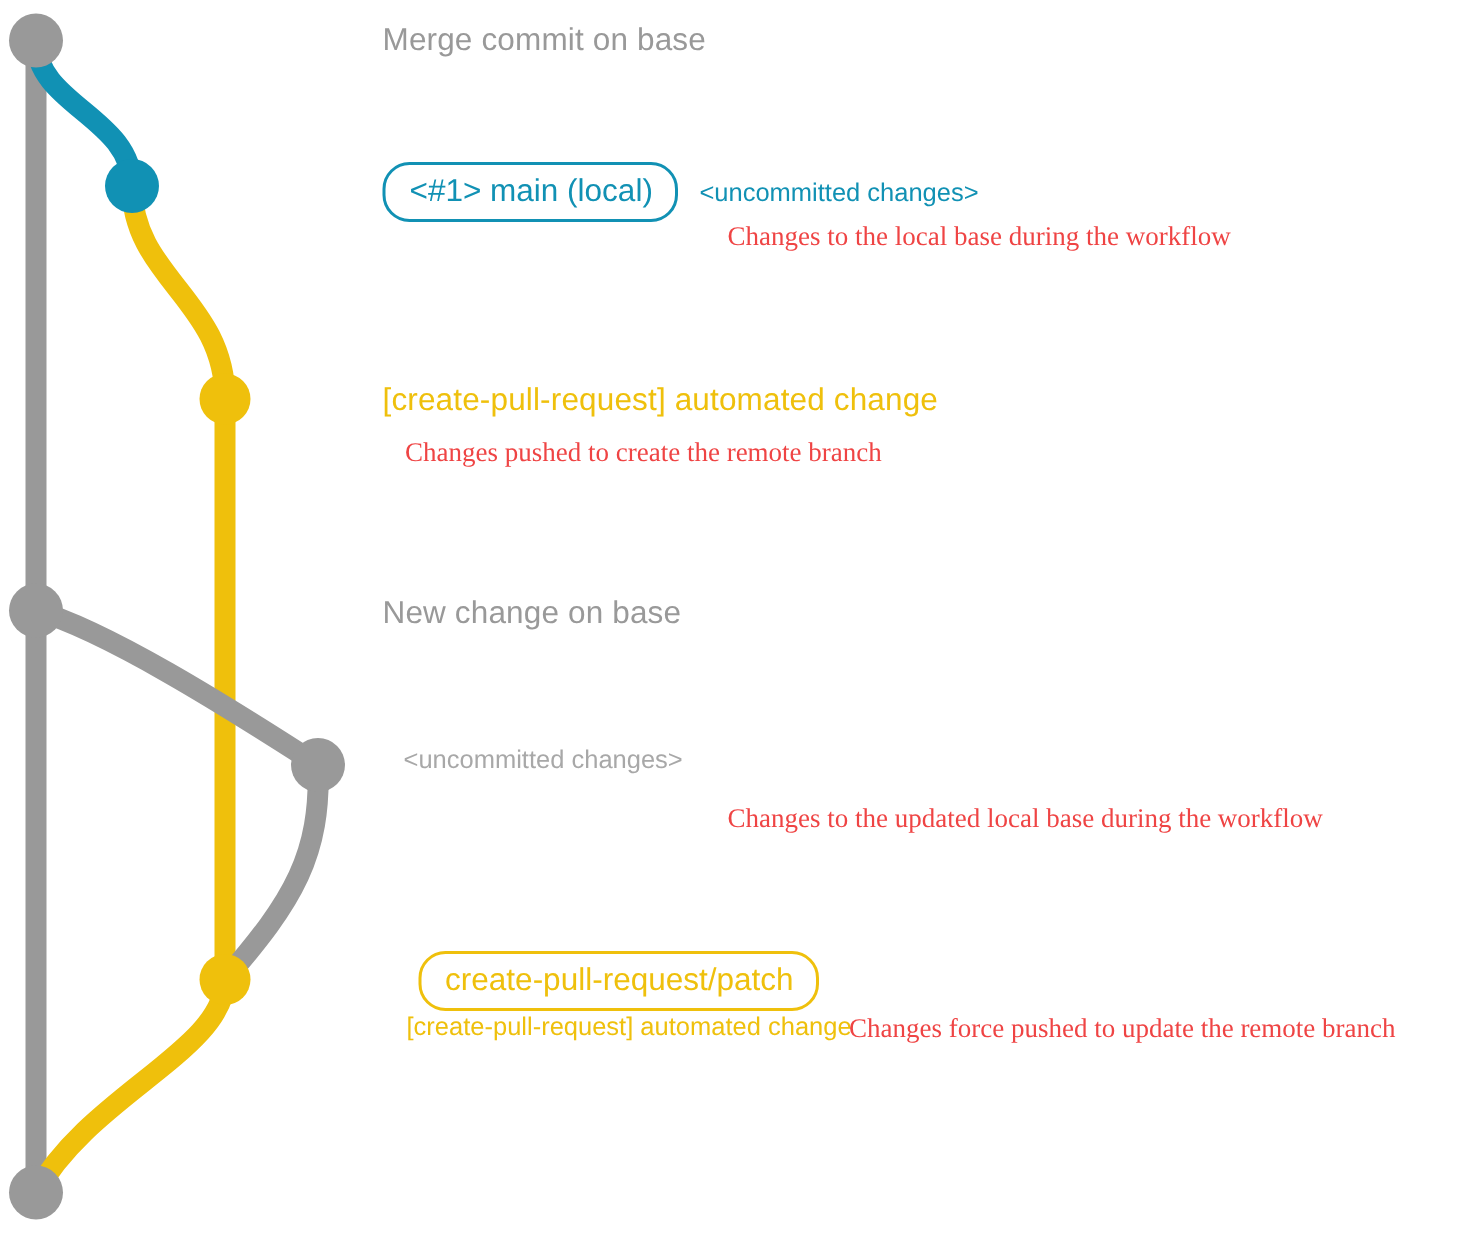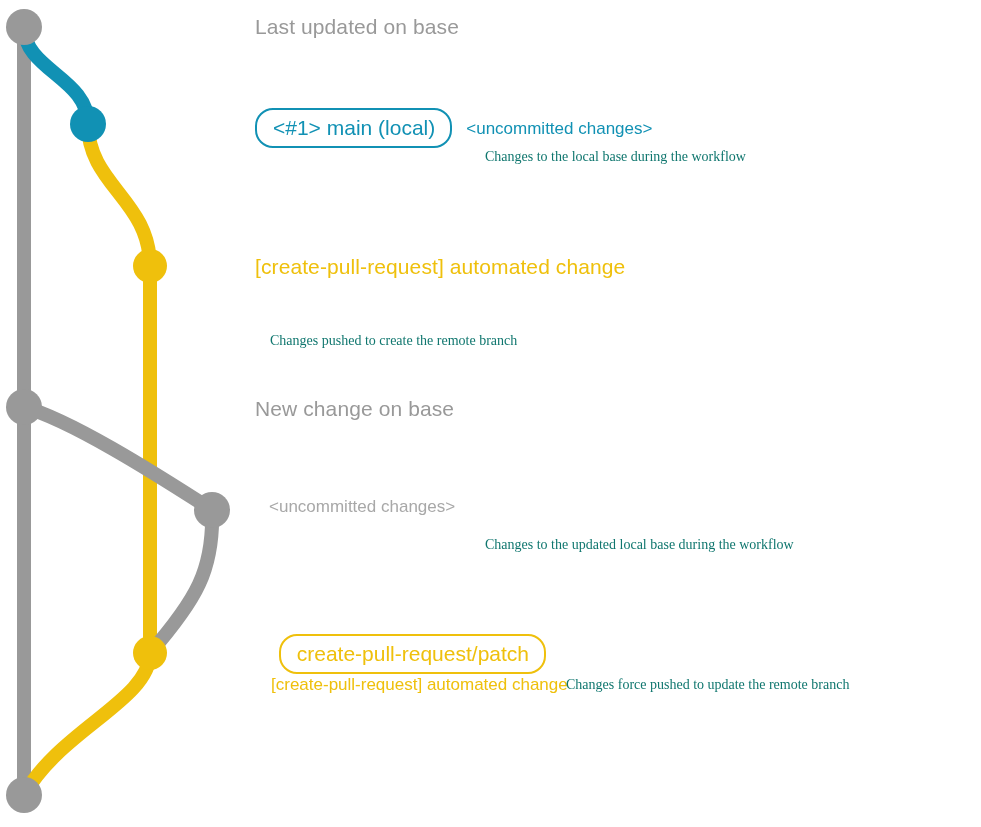--- a/index.html
+++ b/index.html
@@ -42,23 +42,23 @@
   .headline {
     font-size: 21px;
     line-height: 21px;
     letter-spacing: 0.1px;
   }
   .headline.gray  { color: #999999; }
   .headline.gold  { color: #EFC00C; }
 
   .subtext {
     font-family: "Liberation Serif", serif;
-    font-size: 14px;
+    font-size: 18px;
     line-height: 18px;
-    color: #0f766e;
+    color: #ef4444;
     white-space: nowrap;
   }
 
   
   .pill {
     display: inline-block;
     box-sizing: border-box;
     border-radius: 18px;
     border: 2px solid #999999;
     color: #999999;
@@ -111,30 +111,30 @@
     <circle cx="88" cy="124" r="18" fill="#1191B4"></circle>
     <circle cx="150" cy="266" r="17" fill="#EFC00C"></circle>
     <circle cx="24" cy="407" r="18" fill="#999999"></circle>
     <circle cx="212" cy="510" r="18" fill="#999999"></circle>
     <circle cx="150" cy="653" r="17" fill="#EFC00C"></circle>
     <circle cx="24" cy="795" r="18" fill="#999999"></circle>
   </svg>
 
   <div class="layer-text">
 
-    <div class="row headline gray" style="left:255px; top:16px;">Last updated on base</div>
+    <div class="row headline gray" style="left:255px; top:16px;">Merge commit on base</div>
 
     <div class="inline-group" style="left:255px; top:108px;">
       <span class="pill teal">&lt;#1&gt; main (local)</span>
       <span class="caption teal">&lt;uncommitted changes&gt;</span>
     </div>
     <div class="row subtext" style="left:485px; top:148px;">Changes to the local base during the workflow</div>
 
     <div class="row headline gold" style="left:255px; top:256px;">[create-pull-request] automated change</div>
-    <div class="row subtext" style="left:270px; top:292px;margin-top:40px;">Changes pushed to create the remote branch</div>
+    <div class="row subtext" style="left:270px; top:292px;">Changes pushed to create the remote branch</div>
 
     <div class="row headline gray" style="left:255px; top:398px;">New change on base</div>
 
     <div class="inline-group" style="left:255px; top:496px;">
       <span class="caption gray">&lt;uncommitted changes&gt;</span>
     </div>
     <div class="row subtext" style="left:485px; top:536px;">Changes to the updated local base during the workflow</div>
 
     <div class="inline-group" style="left:257px; top:634px;flex-direction:column;">
       <span class="pill gold">create-pull-request/patch</span>

